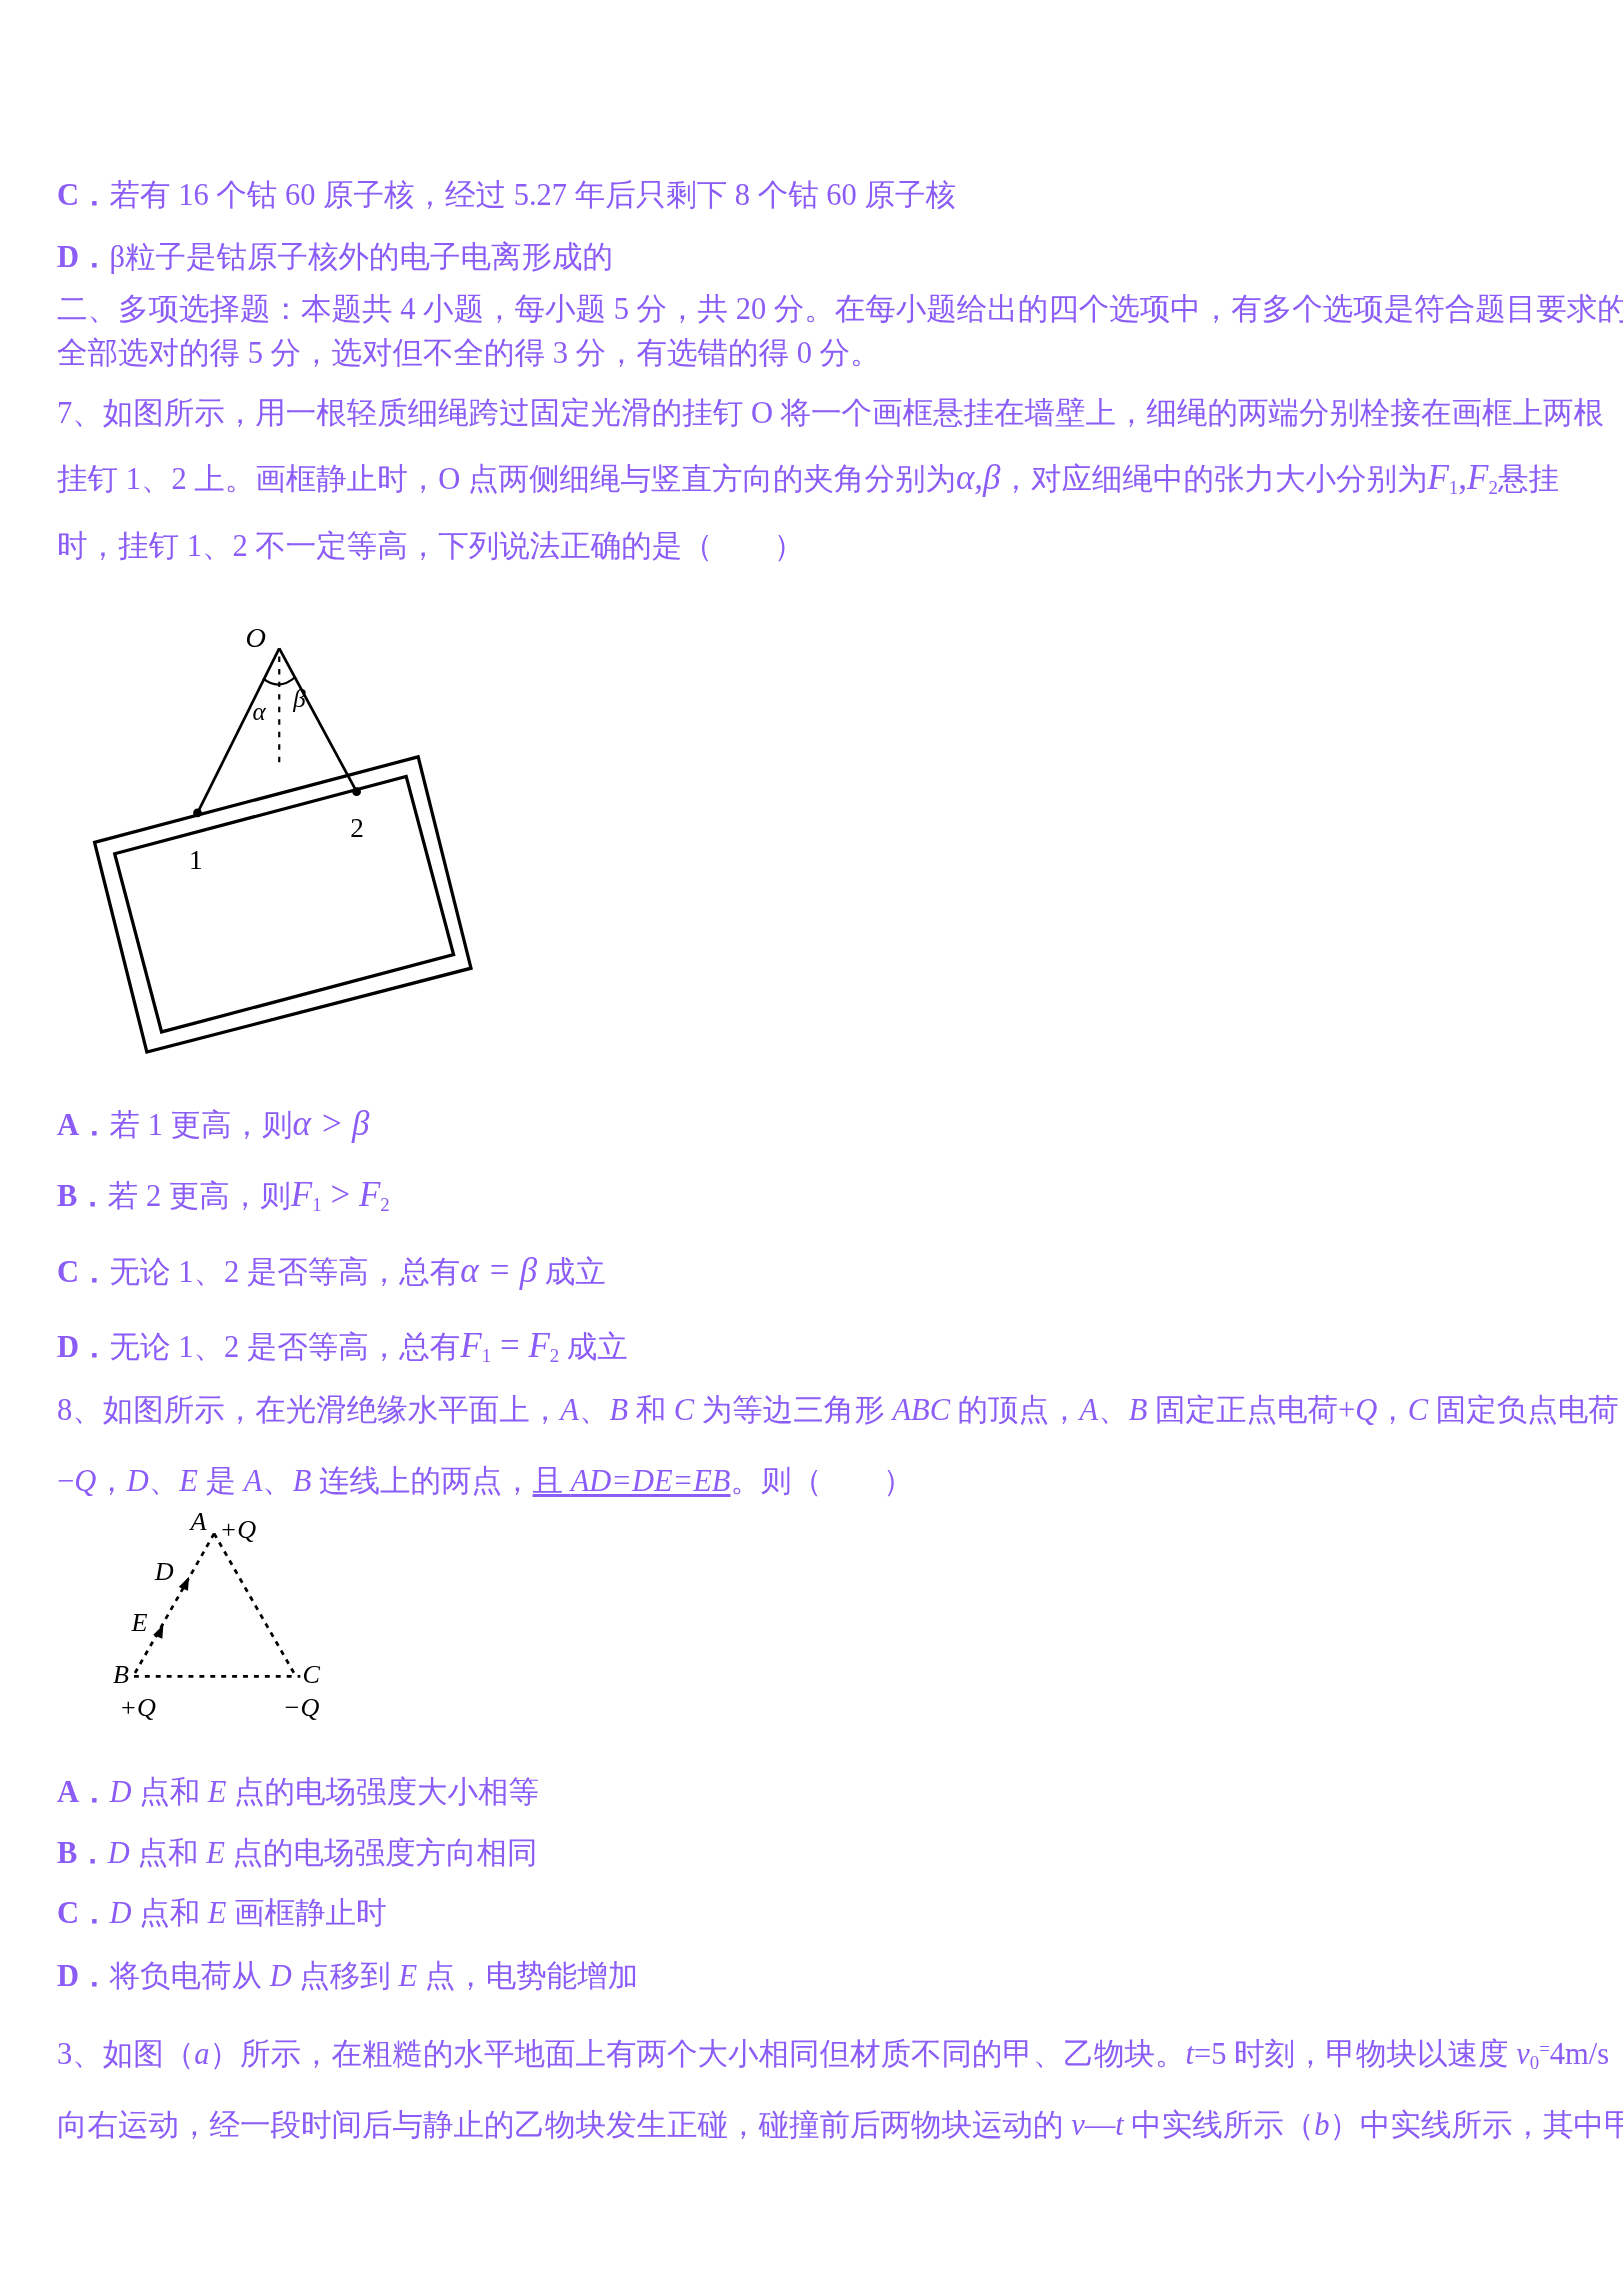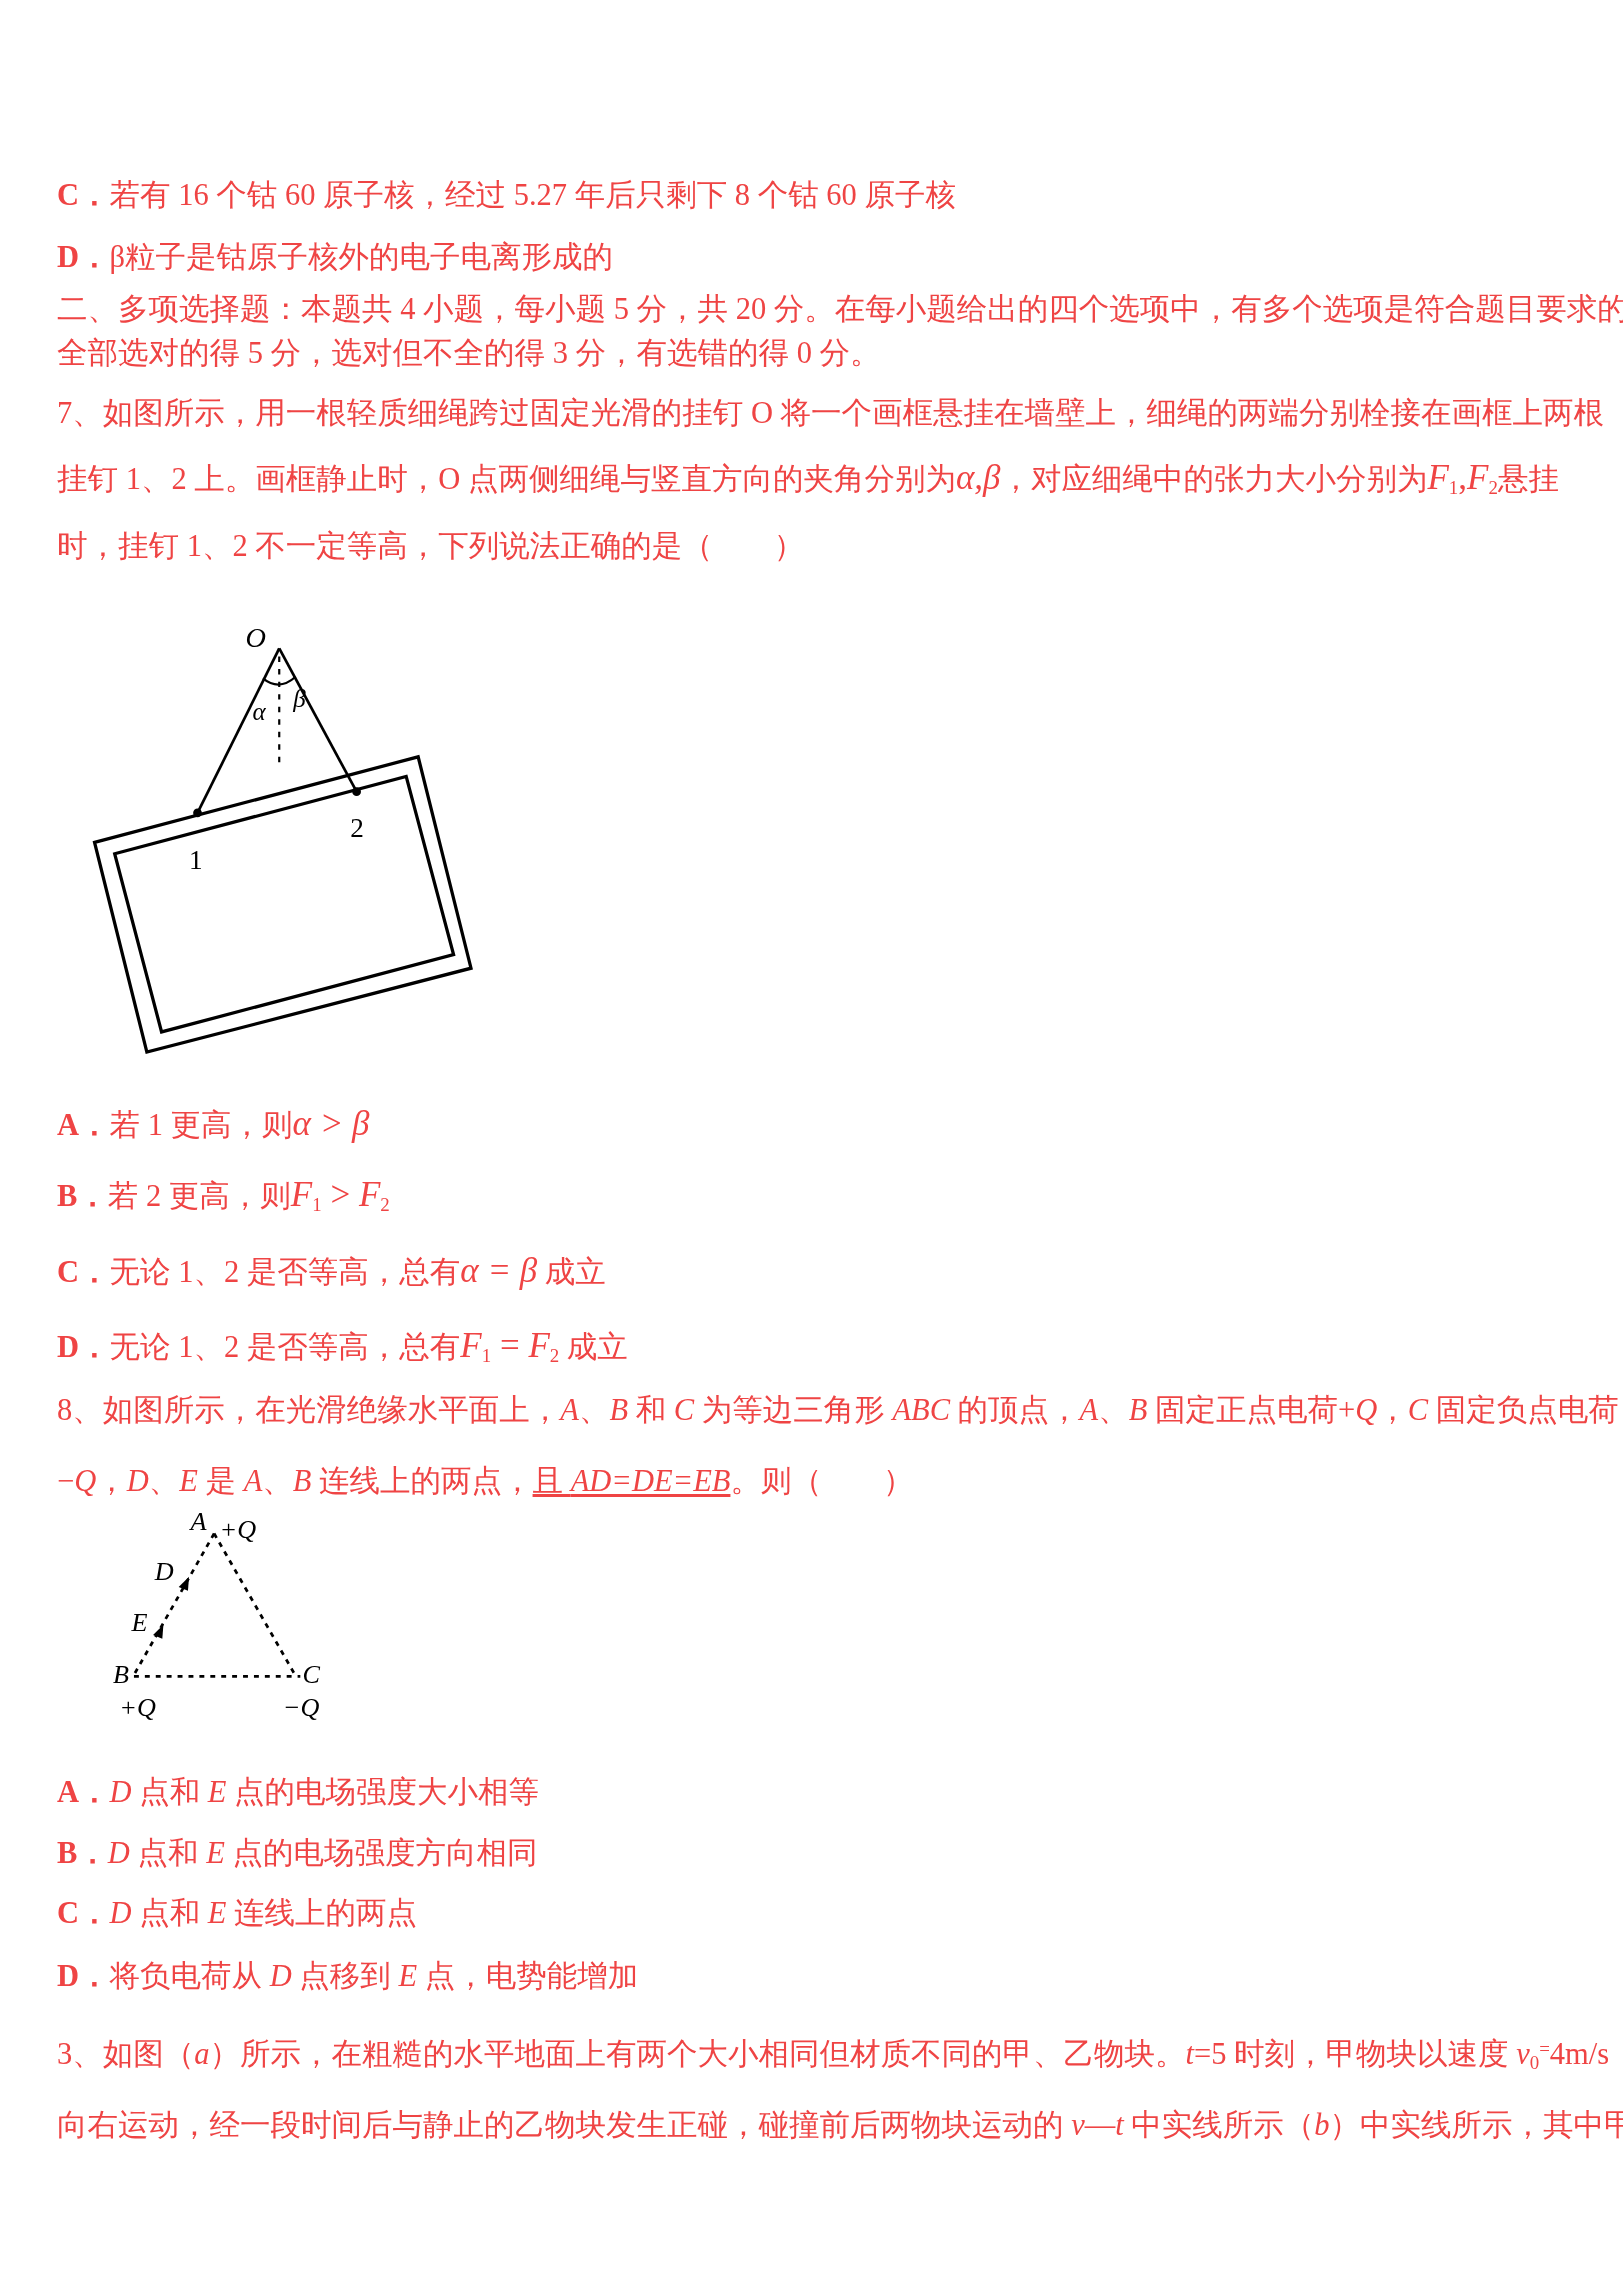--- a/index.html
+++ b/index.html
@@ -9,21 +9,21 @@
     background:#ffffff;
     color:#000;
     font-family:"Liberation Serif","DejaVu Serif",serif;
     overflow:hidden;
   }
   .line{
     position:absolute;
     white-space:nowrap;
     font-size:30.5px;
     line-height:1.25;
-    color:#ef4444;
+    color:#8b5cf6;
   }
   .line span{white-space:pre;}
   .b{font-weight:bold;}
   .i{font-style:italic;font-family:"Liberation Serif","DejaVu Serif",serif;}
   .m{font-size:35px;}
   .sub{font-size:0.62em;vertical-align:-0.28em;}
   .sup{font-size:0.62em;vertical-align:0.5em;}
   .u{text-decoration:underline;text-underline-offset:3.3px;}
   .fig{position:absolute;}
   svg text{fill:#000;}
@@ -42,21 +42,21 @@
       <div class="line" style="top: 456px; left: 57px;"><span class="">挂钉 1、2 上。画框静止时，O 点两侧细绳与竖直方向的夹角分别为</span><span class="i m">α,β</span><span class="">，对应细绳中的张力大小分别为</span><span class="i m">F</span><span class="sub">1</span><span class="m">,</span><span class="i m">F</span><span class="sub">2</span><span class="">悬挂</span></div>
       <div class="line" style="top: 527px; left: 57px;"><span class="">时，挂钉 1、2 不一定等高，下列说法正确的是（　　）</span></div>
       <div class="line" style="top: 1102px; left: 57px;"><span class="b">A．</span><span class="">若 1 更高，则</span><span class="i m">α &gt; β</span></div>
       <div class="line" style="top: 1173px; left: 57px;"><span class="b">B．</span><span class="">若 2 更高，则</span><span class="i m">F</span><span class="sub">1</span><span class="m"> &gt; </span><span class="i m">F</span><span class="sub">2</span></div>
       <div class="line" style="top: 1249px; left: 57px;"><span class="b">C．</span><span class="">无论 1、2 是否等高，总有</span><span class="i m">α = β</span><span class=""> 成立</span></div>
       <div class="line" style="top: 1324px; left: 57px;"><span class="b">D．</span><span class="">无论 1、2 是否等高，总有</span><span class="i m">F</span><span class="sub">1</span><span class="m"> = </span><span class="i m">F</span><span class="sub">2</span><span class=""> 成立</span></div>
       <div class="line" style="top: 1391px; left: 57px;"><span class="">8、如图所示，在光滑绝缘水平面上，</span><span class="i">A</span><span class="">、</span><span class="i">B</span><span class=""> 和 </span><span class="i">C</span><span class=""> 为等边三角形 </span><span class="i">ABC</span><span class=""> 的顶点，</span><span class="i">A</span><span class="">、</span><span class="i">B</span><span class=""> 固定正点电荷+</span><span class="i">Q</span><span class="">，</span><span class="i">C</span><span class=""> 固定负点电荷</span></div>
       <div class="line" style="top: 1462px; left: 57px;"><span class="">−</span><span class="i">Q</span><span class="">，</span><span class="i">D</span><span class="">、</span><span class="i">E</span><span class=""> 是 </span><span class="i">A</span><span class="">、</span><span class="i">B</span><span class=""> 连线上的两点，</span><span class="u">且 </span><span class="i u">AD=DE=EB</span><span class="">。则（　　）</span></div>
       <div class="line" style="top: 1773px; left: 57px;"><span class="b">A．</span><span class="i">D</span><span class=""> 点和 </span><span class="i">E</span><span class=""> 点的电场强度大小相等</span></div>
       <div class="line" style="top: 1834px; left: 57px;"><span class="b">B．</span><span class="i">D</span><span class=""> 点和 </span><span class="i">E</span><span class=""> 点的电场强度方向相同</span></div>
-      <div class="line" style="top: 1894px; left: 57px;"><span class="b">C．</span><span class="i">D</span><span class=""> 点和 </span><span class="i">E</span><span class=""> 连线上的两点</span></div>
+      <div class="line" style="top: 1894px; left: 57px;"><span class="b">C．</span><span class="i">D</span><span class=""> 点和 </span><span class="i">E</span><span class=""> 画框静止时</span></div>
       <div class="line" style="top: 1957px; left: 57px;"><span class="b">D．</span><span class="">将负电荷从 </span><span class="i">D</span><span class=""> 点移到 </span><span class="i">E</span><span class=""> 点，电势能增加</span></div>
       <div class="line" style="top: 2035px; left: 57px;"><span class="">3、如图（</span><span class="i">a</span><span class="">）所示，在粗糙的水平地面上有两个大小相同但材质不同的甲、乙物块。</span><span class="i">t</span><span class="">=5 时刻，甲物块以速度 </span><span class="i">v</span><span class="sub">0</span><span class="sup">=</span><span class="">4m/s</span></div>
       <div class="line" style="top: 2106px; left: 57px;"><span class="">向右运动，经一段时间后与静止的乙物块发生正碰，碰撞前后两物块运动的 </span><span class="i">v</span><span class="">—</span><span class="i">t</span><span class=""> 中实线所示（</span><span class="i">b</span><span class="">）中实线所示，其中甲</span></div>
     </div>
 
   <div class="fig" style="left:65px;top:613px;">
     <svg width="447" height="444" viewBox="0 0 820 815" xmlns="http://www.w3.org/2000/svg">
 
       <polygon points="54,421 648,264 745,652 150,806" fill="none" stroke="#000" stroke-width="6"></polygon>
 

